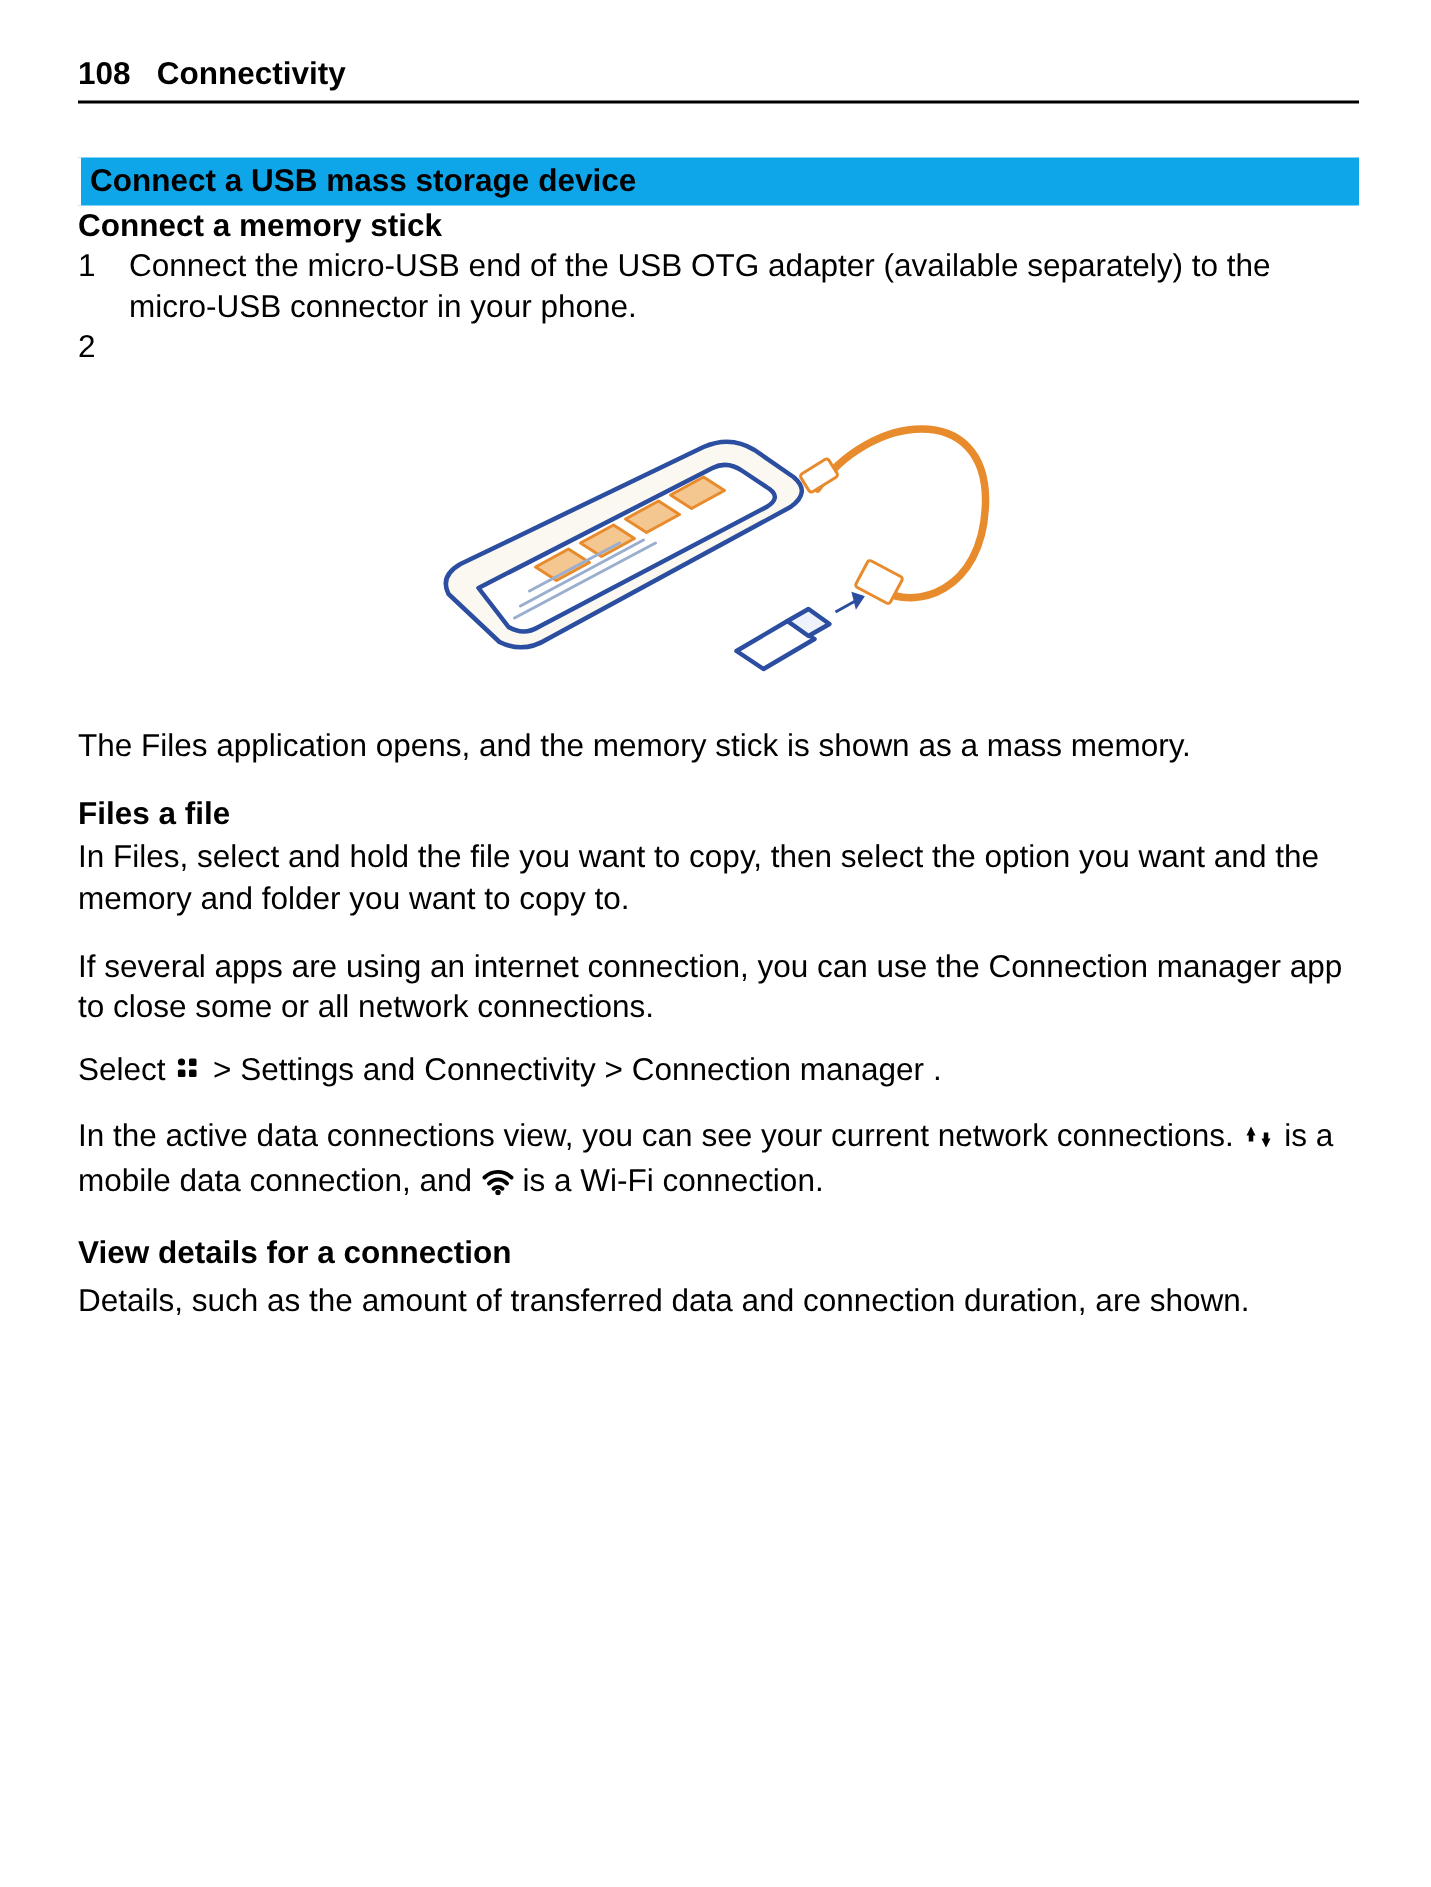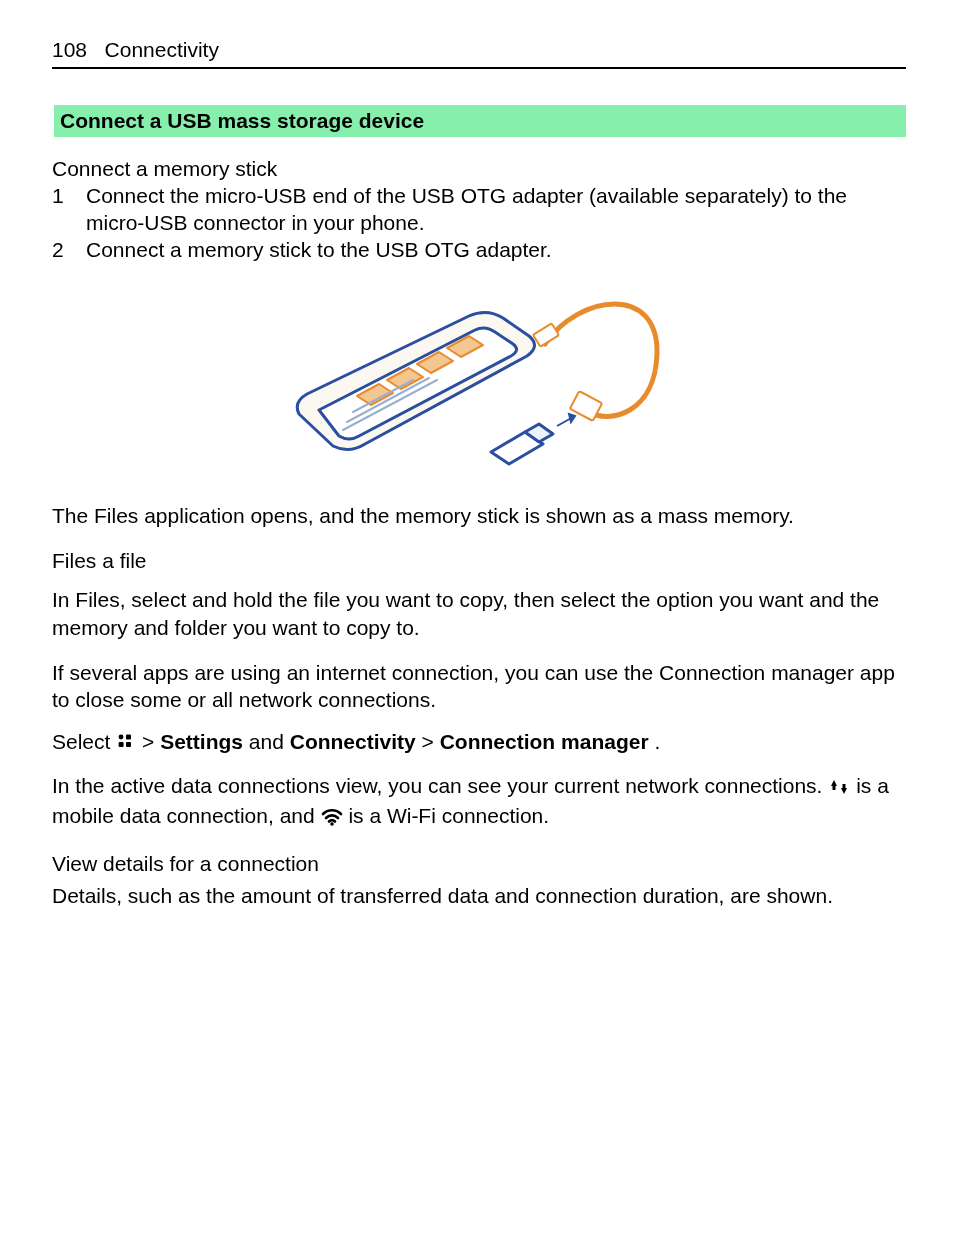--- a/index.html
+++ b/index.html
@@ -11,60 +11,59 @@
     color: #000;
     background: #fff;
   }
   .page {
     width: 954px;
     min-height: 1258px;
     box-sizing: border-box;
     padding: 36px 48px 40px 52px;
   }
   .running-head {
-    font-weight: normal;
+    font-weight: bold;
     font-size: 21px;
     padding-bottom: 4px;
     border-bottom: 2px solid #000;
     margin-bottom: 36px;
   }
   .section-bar {
-    background: #86efac;
+    background: #0ea5e9;
     font-weight: bold;
     padding: 2px 6px;
     border-left: 2px solid #fff;
     margin-top: 4px;
   }
   .para {
     margin: 6px 0 18px 0;
   }
   .subhead {
-    font-weight: normal;
-    margin-top: 18px;
+    font-weight: bold;
   }
   ol.steps {
     list-style: none;
     margin: 0 0 10px 0;
     padding: 0;
   }
   ol.steps li {
     display: flex;
     align-items: flex-start;
     margin: 0;
   }
   ol.steps li .num {
     width: 34px;
     flex: 0 0 34px;
   }
   .figure {
     display: flex;
     justify-content: center;
     margin: 10px 0 8px 0;
   }
-  .bold { font-weight: bold; }
+  .bold { font-weight: normal; }
   .inline-icon {
     display: inline-block;
     vertical-align: -3px;
   }
 </style>
 </head>
 <body>
 
 <div class="page">
 
@@ -77,21 +76,20 @@
 
 
   <div class="subhead">Connect a memory stick</div>
   <ol class="steps">
     <li>
       <span class="num">1</span>
       <span>Connect the micro-USB end of the USB OTG adapter (available separately) to the micro-USB connector in your phone.</span>
     </li>
     <li>
       <span class="num">2</span>
-      <span>Connect a memory stick to the USB OTG adapter.</span>
     </li>
   </ol>
 
   <div class="figure">
     <svg width="400" height="220" viewBox="0 0 400 220">
 
       <g stroke="#2b4ea0" stroke-width="3" fill="none" stroke-linejoin="round" stroke-linecap="round">
         <path d="M 20 140 Q 14 128 28 120 L 190 42 Q 208 34 224 44 L 250 62 Q 262 72 248 82 L 86 170 Q 70 180 54 172 Z" fill="#fbf8f1"></path>
 
         <path d="M 40 136 L 196 56 Q 206 51 216 58 L 234 70 Q 242 76 232 82 L 80 162 Q 70 168 60 162 Z" fill="#ffffff"></path>
@@ -131,21 +129,21 @@
       <g stroke="#2b4ea0" stroke-width="2" fill="#2b4ea0">
         <line x1="278" y1="152" x2="296" y2="142"></line>
         <polygon points="296,142 290,140 292,148"></polygon>
       </g>
     </svg>
   </div>
 
   <div class="para">The Files application opens, and the memory stick is shown as a mass memory.</div>
 
   <div class="subhead">Files a file</div>
-  <div class="para" style="margin-top:12px">In Files, select and hold the file you want to copy, then select the option you want and the memory and folder you want to copy to.</div>
+  <div class="para" style="margin-top:2px">In Files, select and hold the file you want to copy, then select the option you want and the memory and folder you want to copy to.</div>
 
 
 
   <div class="para" style="margin-bottom:14px">If several apps are using an internet connection, you can use the Connection manager app to close some or all network connections.</div>
 
   <div class="para" style="margin-bottom:14px">
     <span>Select </span>
     <span class="inline-icon">
       <svg width="20" height="20" viewBox="0 0 20 20">
         <g fill="#000">

